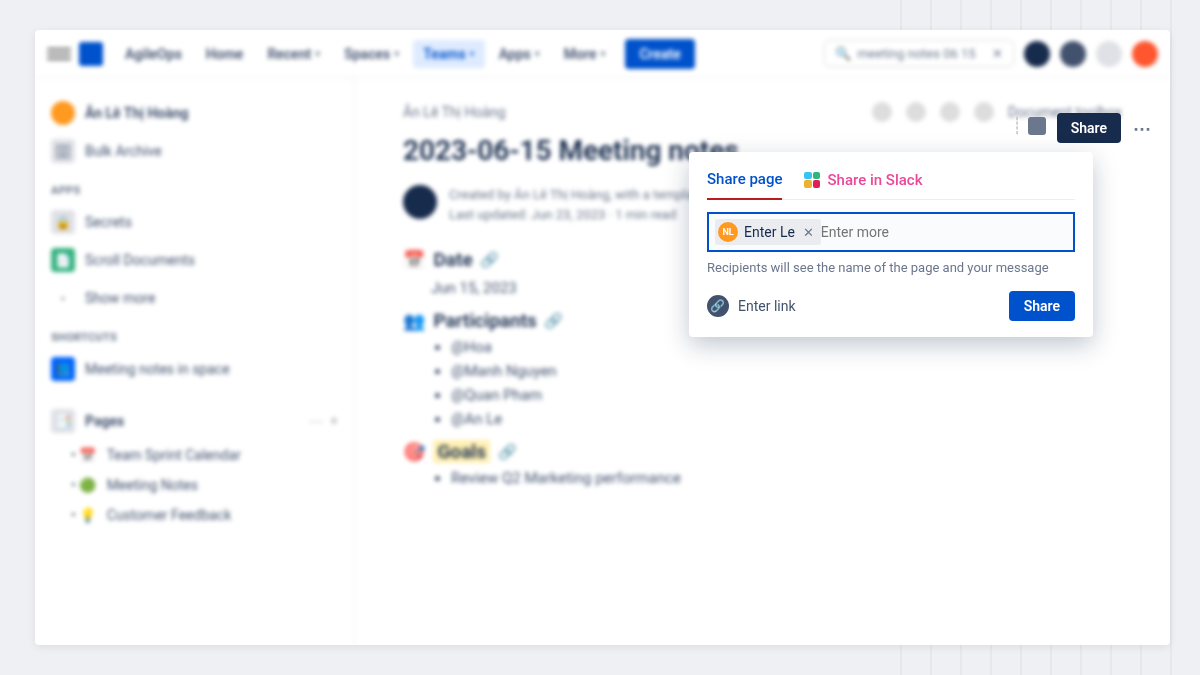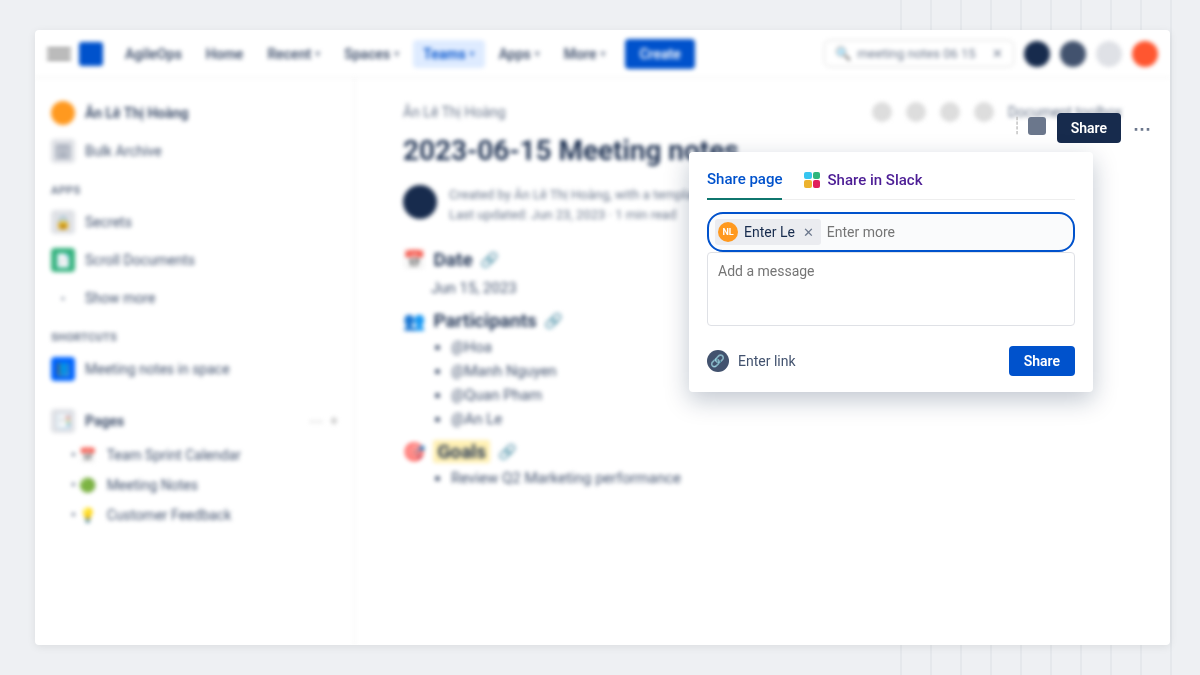--- a/index.html
+++ b/index.html
@@ -42,26 +42,26 @@
 .goals-hl{background:#fff0b3;padding:0 4px;border-radius:2px}
 ul.plist{list-style:disc;margin-left:48px;font-size:15px;color:#42526e}
 ul.plist li{margin:6px 0}
 
 .share-btn-top{position:absolute;top:113px;right:79px;background:#172b4d;color:#fff;padding:7px 14px;border-radius:4px;font-size:14px;font-weight:600;z-index:20;cursor:pointer}
 .ellipsis{position:absolute;top:118px;right:49px;color:#6b778c;font-size:18px;font-weight:700;z-index:20}
 .lock-area{position:absolute;top:116px;right:154px;z-index:20;color:#bbb;display:flex;align-items:center;gap:6px}
 .lock-ic{width:18px;height:18px;background:#6b778c;border-radius:3px}
 .popover{position:absolute;top:152px;left:689px;width:404px;background:#fff;border-radius:4px;box-shadow:0 8px 24px rgba(9,30,66,0.25);z-index:30;padding:14px 18px 16px}
 .tabs{display:flex;gap:22px;border-bottom:1px solid #eee;margin-bottom:12px}
-.tab{padding:4px 0 10px;font-size:15px;font-weight:500;color:#4c1d95;display:flex;align-items:center;gap:7px;cursor:pointer}
-.tab.active{color:#0052cc;border-bottom:2px solid #0f766e;margin-bottom:-1px}
+.tab{padding:4px 0 10px;font-size:15px;font-weight:500;color:#ec4899;display:flex;align-items:center;gap:7px;cursor:pointer}
+.tab.active{color:#0052cc;border-bottom:2px solid #b91c1c;margin-bottom:-1px}
 .slack-ic{width:16px;height:16px;display:grid;grid-template:1fr 1fr/1fr 1fr;gap:1px}
 .slack-ic span{border-radius:2px}
 .slack-ic span:nth-child(1){background:#36c5f0}.slack-ic span:nth-child(2){background:#2eb67d}.slack-ic span:nth-child(3){background:#ecb22e}.slack-ic span:nth-child(4){background:#e01e5a}
-.recip-box{border:2px solid #0052cc;border-radius:16px;padding:5px 6px;display:flex;align-items:center;gap:6px;background:#fafbfc}
+.recip-box{border:2px solid #0052cc;border-radius:0;padding:5px 6px;display:flex;align-items:center;background:#fafbfc}
 .chip{display:flex;align-items:center;gap:6px;background:#ebecf0;border-radius:3px;padding:3px 5px 3px 3px;font-size:14px;color:#172b4d}
 .chip-av{width:20px;height:20px;border-radius:50%;background:#ff991f;color:#fff;font-size:9px;font-weight:700;display:flex;align-items:center;justify-content:center}
 .chip-x{color:#6b778c;font-size:13px;cursor:pointer;padding:0 2px}
 .recip-input{border:none;outline:none;background:transparent;font-size:14px;color:#6b778c;flex:1}
 .helper{font-size:13px;color:#6b778c;margin:8px 0 12px}
 .msg-box{width:100%;border:1px solid #dfe1e6;border-radius:4px;padding:10px;font-size:14px;color:#6b778c;height:74px;resize:none;font-family:inherit}
 .pop-footer{display:flex;align-items:center;justify-content:space-between;margin-top:16px}
 .copylink{display:flex;align-items:center;gap:9px;color:#42526e;font-size:14px;cursor:pointer}
 .link-ic{width:22px;height:22px;border-radius:50%;background:#42526e;color:#fff;display:flex;align-items:center;justify-content:center;font-size:12px}
 .share-submit{background:#0052cc;color:#fff;padding:7px 15px;border-radius:4px;font-size:14px;font-weight:600;border:none;cursor:pointer}
@@ -222,21 +222,21 @@
     </div>
   </div>
   <div class="recip-box">
     <div class="chip">
       <div class="chip-av">NL</div>
       <span>Enter Le</span>
       <span class="chip-x">✕</span>
     </div>
     <input class="recip-input" placeholder="Enter more" style="">
   </div>
-  <textarea class="msg-box" placeholder="Add a message" style=""></textarea>
+  <div class="helper">Recipients will see the name of the page and your message</div>
   <div class="pop-footer">
     <div class="copylink">
       <div class="link-ic">🔗</div>
       <span>Enter link</span>
     </div>
     <button class="share-submit">Share</button>
   </div>
 </div>
 
 </body></html>

